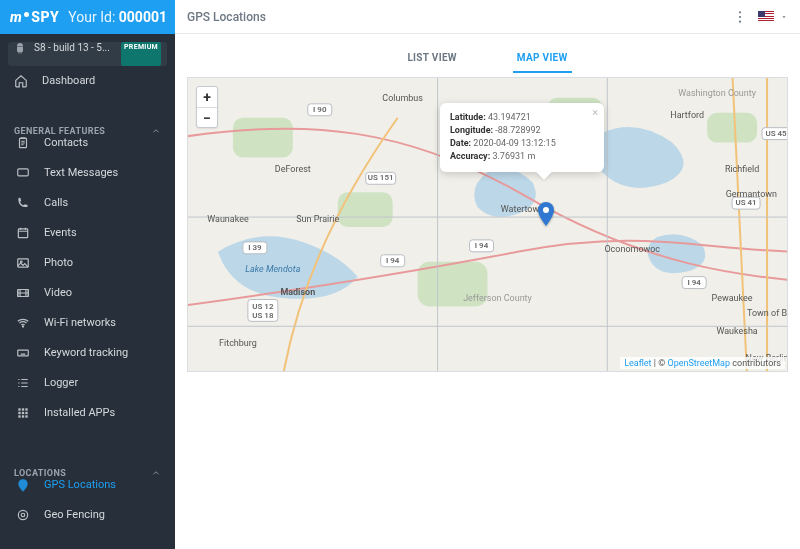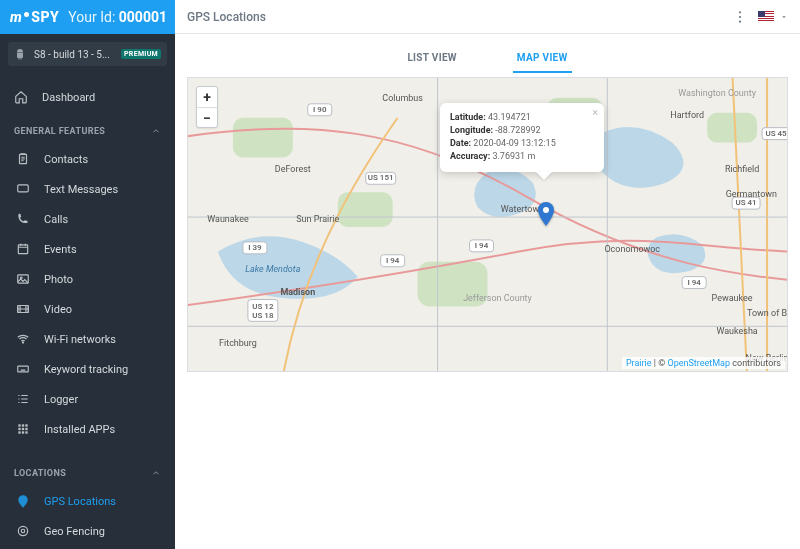--- a/index.html
+++ b/index.html
@@ -8,27 +8,27 @@
 
 .sidebar { width: 175px; height: 549px; background: #27303a; color: #e7eaed; display: flex; flex-direction: column; }
 .brandbar { height: 34px; background: #1e9ff2; display: flex; align-items: center; padding: 0 8px 0 10px; color: #fff; }
 .brand-logo { display: flex; align-items: center; font-weight: 800; font-size: 14px; letter-spacing: .5px; }
 .brand-logo .m { font-style: italic; margin-right: 2px; }
 .brand-logo .dot { width: 5px; height: 5px; border-radius: 50%; background: #fff; margin: 0 2px 0 0; position: relative; top: -3px; }
 .brand-right { margin-left: auto; font-size: 14px; }
 #your-id-label { opacity: .9; }
 #your-id-value { font-weight: 700; }
 
-.device-pill { margin: 8px; background: #323c46; border-radius: 3px; height: 24px; display: flex; align-items: center; padding: 0 6px; color: #d5d9dd; font-size: 10px; }
+.device-pill { margin: 8px; background: #323c46; border-radius: 3px; height: 24px; display: flex; padding: 0 6px; color: #d5d9dd; font-size: 10px; }
 .device-pill .android-icon { width: 12px; height: 12px; margin-right: 8px; }
 .device-pill .label { flex: 1; white-space: nowrap; overflow: hidden; text-overflow: ellipsis; }
 .premium-badge { font-size: 7px; background: #0f766e; color: #fff; padding: 1px 3px; border-radius: 2px; font-weight: 700; letter-spacing: .3px; }
 
 .nav-list { list-style: none; }
-.nav-item, .nav-subitem { display: flex; align-items: flex-end; height: 30px; padding: 0 14px; color: #d5d9dd; font-size: 11px; cursor: pointer; }
+.nav-item, .nav-subitem { display: flex; align-items: flex-start; height: 30px; padding: 0 14px; color: #d5d9dd; font-size: 11px; cursor: pointer; }
 .nav-item .icon, .nav-subitem .icon { width: 14px; height: 14px; margin-right: 14px; opacity: .85; }
 .section-header { display: flex; align-items: flex-end; height: 32px; padding: 0 14px; color: #9aa3ac; font-size: 9px; font-weight: 700; letter-spacing: .4px; }
 .section-header .chev { margin-left: auto; width: 10px; height: 10px; }
 .nav-subitem.active { color: #1e9ff2; }
 .nav-subitem.active .icon svg { stroke: #1e9ff2; fill: #1e9ff2; }
 .nav-subitem { padding-left: 16px; }
 
 
 .main { flex: 1; height: 549px; display: flex; flex-direction: column; background: #fff; }
 .topbar { height: 34px; border-bottom: 1px solid #e6e9ec; display: flex; align-items: center; padding: 0 12px; }
@@ -376,17 +376,17 @@
 
       <div class="popup">
         <span class="close">×</span>
         <div class="popup-row"><b>Latitude:</b> <span>43.194721</span></div>
         <div class="popup-row"><b>Longitude:</b> <span>-88.728992</span></div>
         <div class="popup-row"><b>Date:</b> <span>2020-04-09 13:12:15</span></div>
         <div class="popup-row"><b>Accuracy:</b> <span>3.76931 m</span></div>
       </div>
 
       <div class="attribution">
-        <a href="#">Prairie</a><span> | © </span><a href="#">OpenStreetMap</a><span> contributors</span>
+        <a href="#">Leaflet</a><span> | © </span><a href="#">OpenStreetMap</a><span> contributors</span>
       </div>
     </div>
   </div>
 </main>
 
 </body></html>

